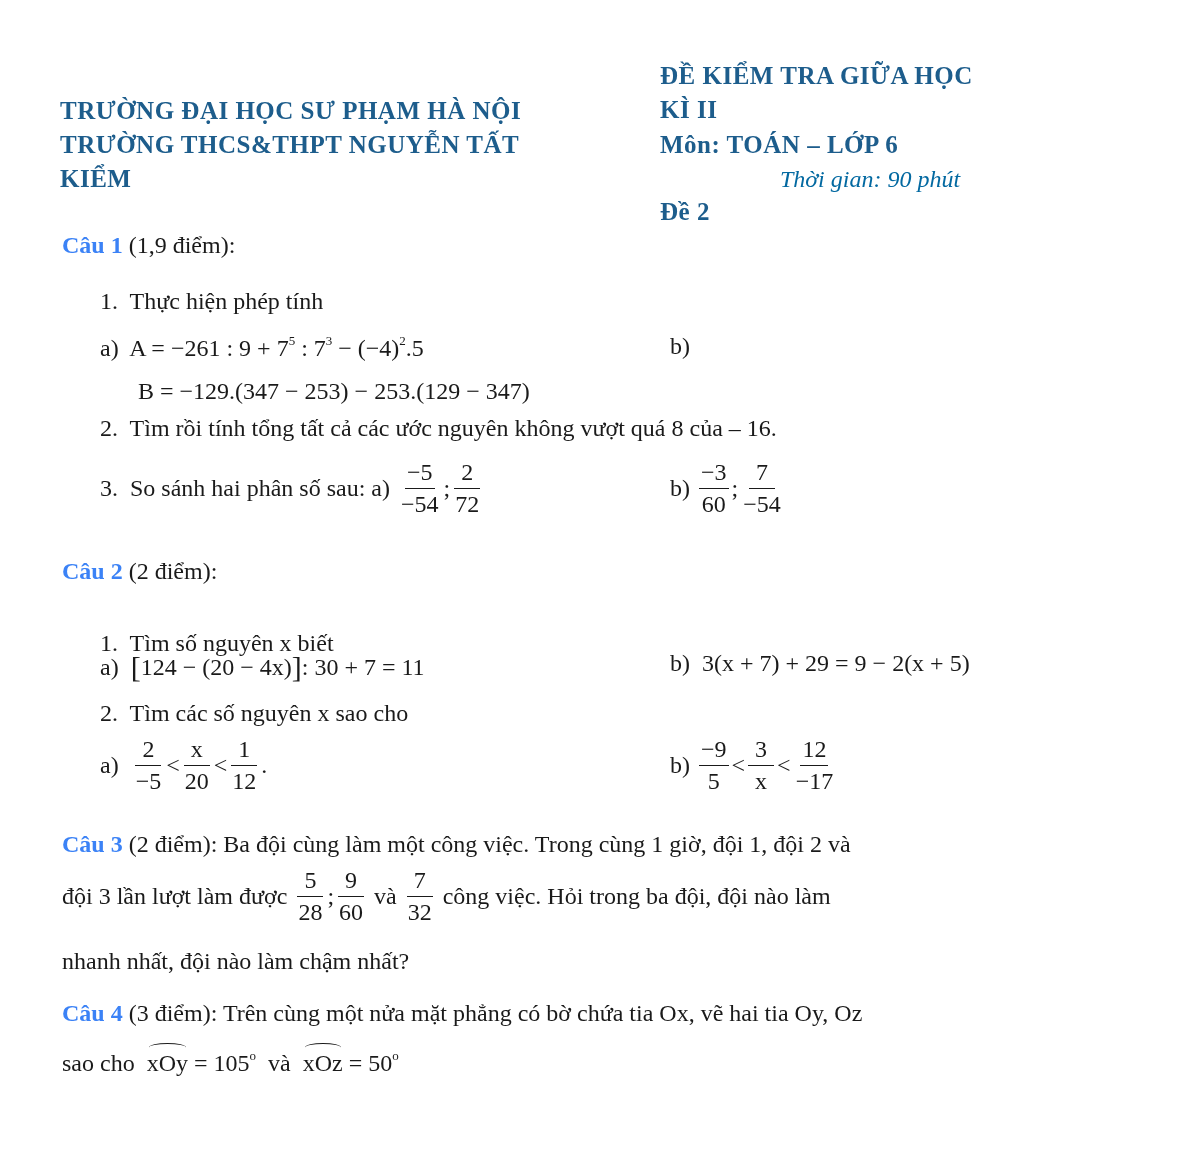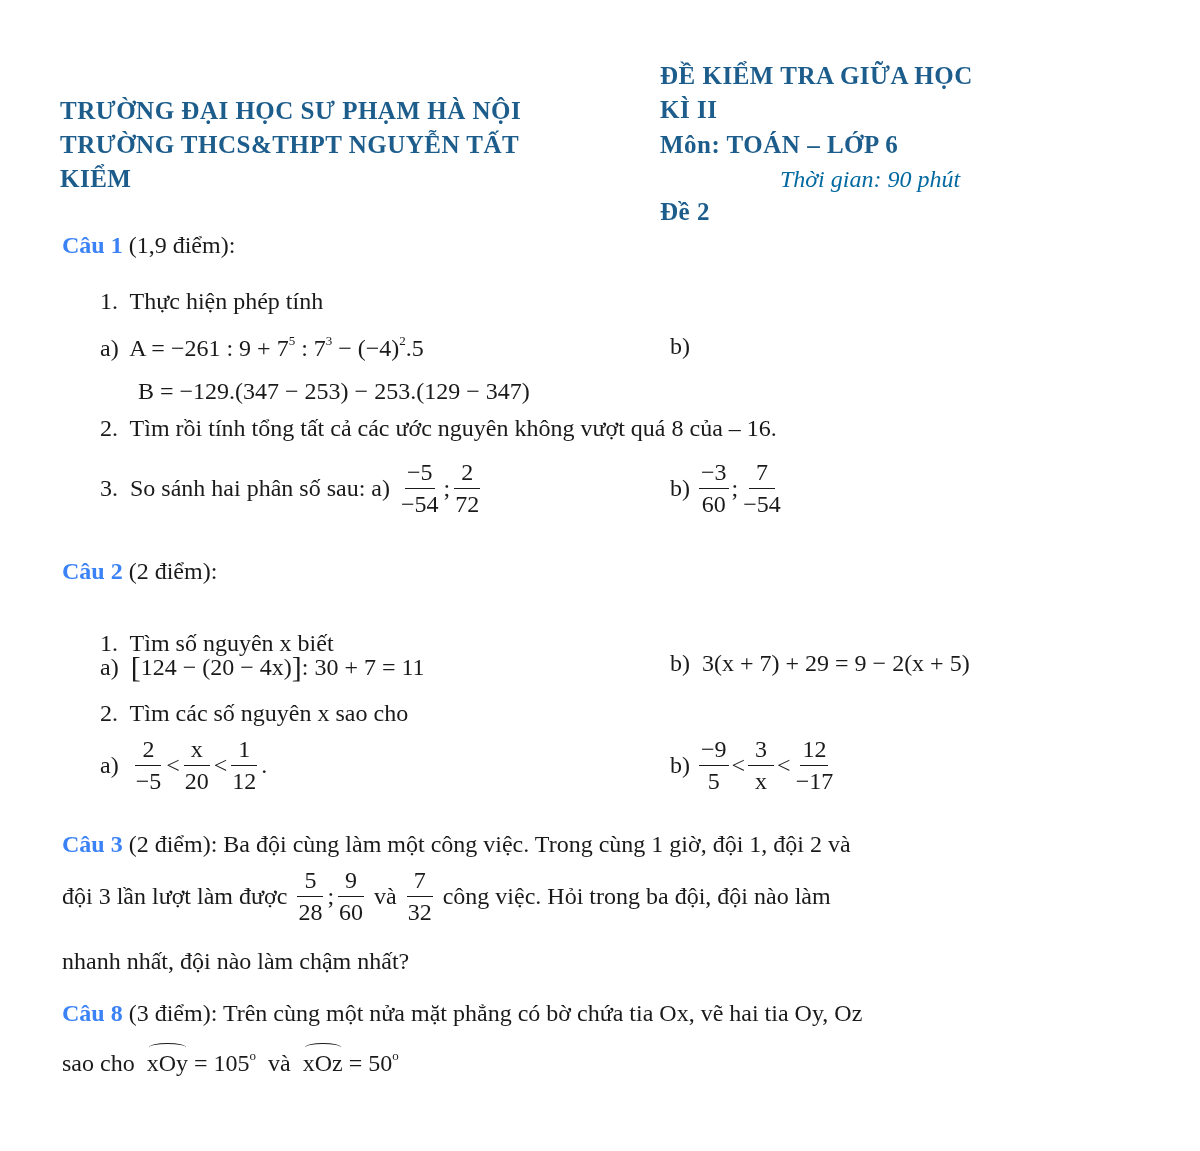--- a/index.html
+++ b/index.html
@@ -148,21 +148,21 @@
   &nbsp;<span>và</span>&nbsp;
   <span class="frac">
       <span class="num">7</span>
       <span class="den">32</span>
     </span>&nbsp;
   <span>công việc. Hỏi trong ba đội, đội nào làm</span>
 </div>
 <div class="abs txt" style="left:62px; top:948px;">nhanh nhất, đội nào làm chậm nhất?</div>
 
 <div class="abs txt" style="left:62px; top:1000px;">
-  <span class="q-title">Câu 8</span>
+  <span class="q-title">Câu 4</span>
   <span>(3 điểm):</span>
   <span>Trên cùng một nửa mặt phẳng có bờ chứa tia Ox, vẽ hai tia Oy, Oz</span>
 </div>
 <div class="abs txt" style="left:62px; top:1048px;">
   <span>sao cho</span>&nbsp;
   <span class="angle">xOy</span><span> = 105</span><sup>o</sup>
   &nbsp;<span>và</span>&nbsp;
   <span class="angle">xOz</span><span> = 50</span><sup>o</sup>
 </div>
 

